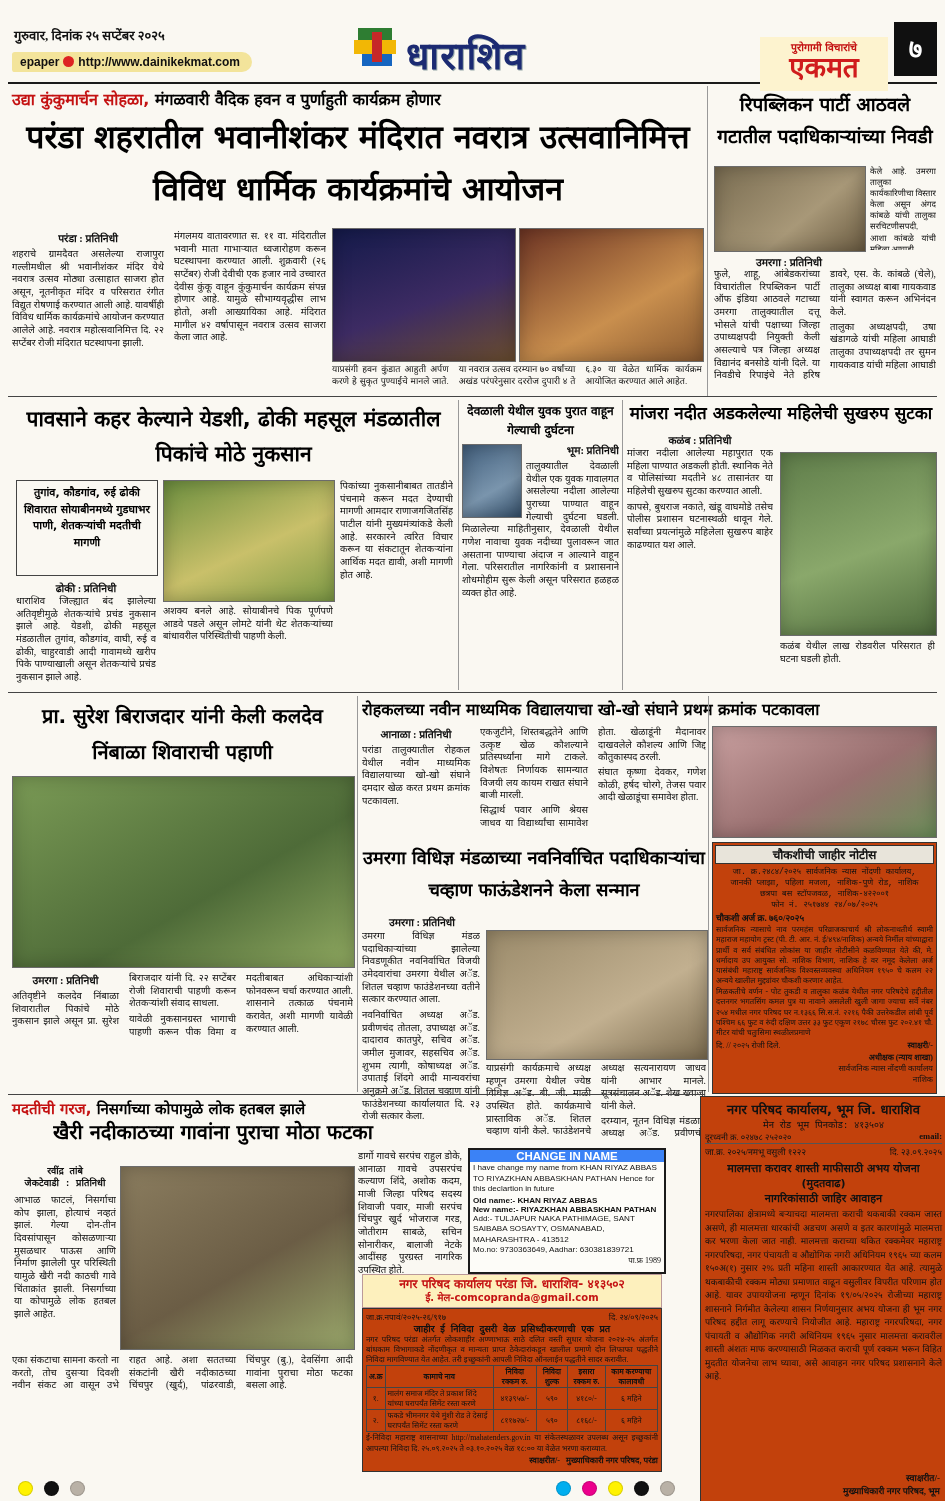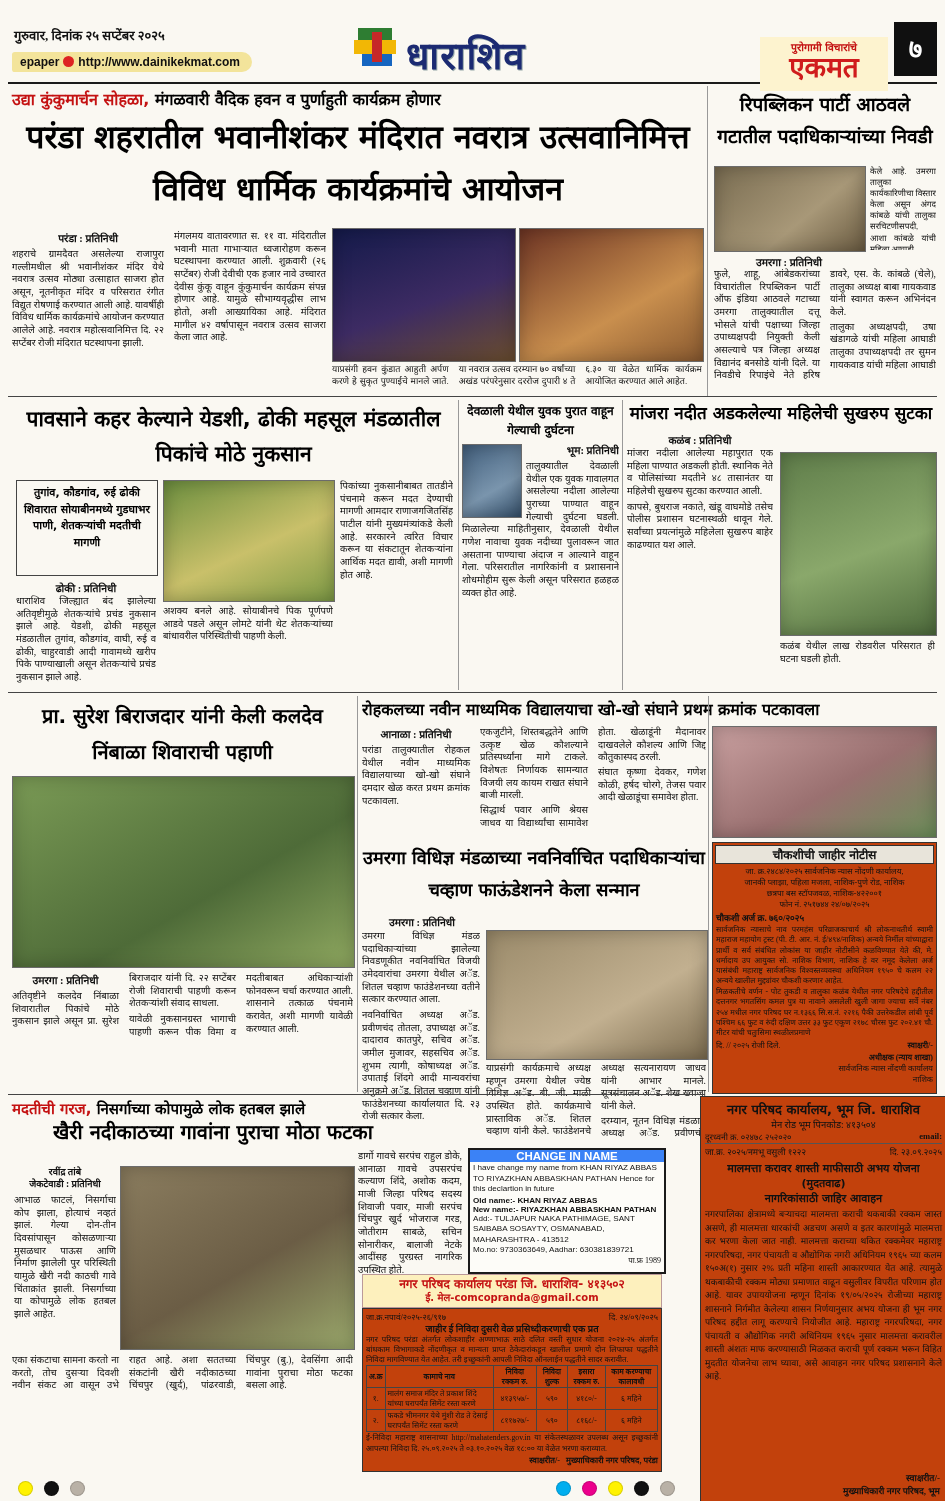--- a/index.html
+++ b/index.html
@@ -1,20 +1,20 @@
 <!DOCTYPE html>
 <html><head>
 <meta charset="utf-8">
 <style>
   html,body{margin:0;padding:0;background:#dedbd2;}
   .page{position:relative;width:945px;height:1501px;margin:0 auto;background:#faf8f2;
         font-family:"Liberation Serif", serif;color:#111;overflow:hidden;}
   .abs{position:absolute;}
   .b{font-weight:bold;}
-  .ctr{text-align:center;}
+  .ctr{text-align:center;font-family:Liberation Mono, monospace;}
   .t{font-size:9.6px;line-height:1.32;text-align:justify;}
   .hl{font-family:"DejaVu Sans", sans-serif;font-weight:800;color:#000;}
   .red{color:#c41212;}
   .rule{position:absolute;background:#444;height:1px;}
   .vrule{position:absolute;background:#999;width:1px;}
   .ph{position:absolute;border:1px solid #6b6b6b;box-shadow:inset 0 0 18px rgba(0,0,0,.25);}
   .byline{font-weight:bold;font-size:10.5px;text-align:center;margin:1px 0 3px;}
   .cols2{column-count:2;column-gap:10px;}
   .cols3{column-count:3;column-gap:10px;}
   .clip{overflow:hidden;}

